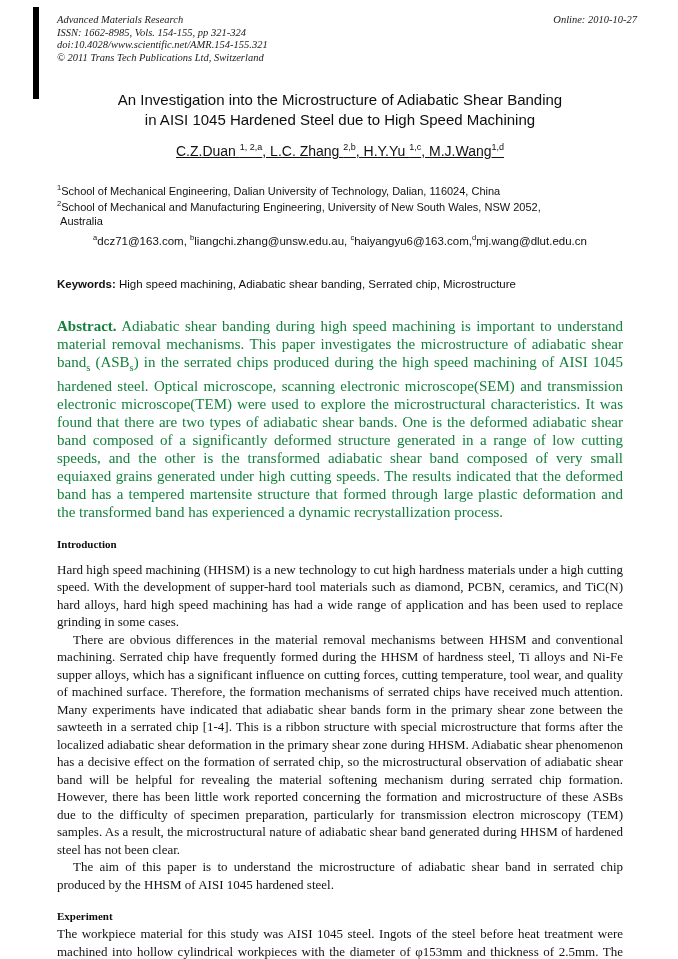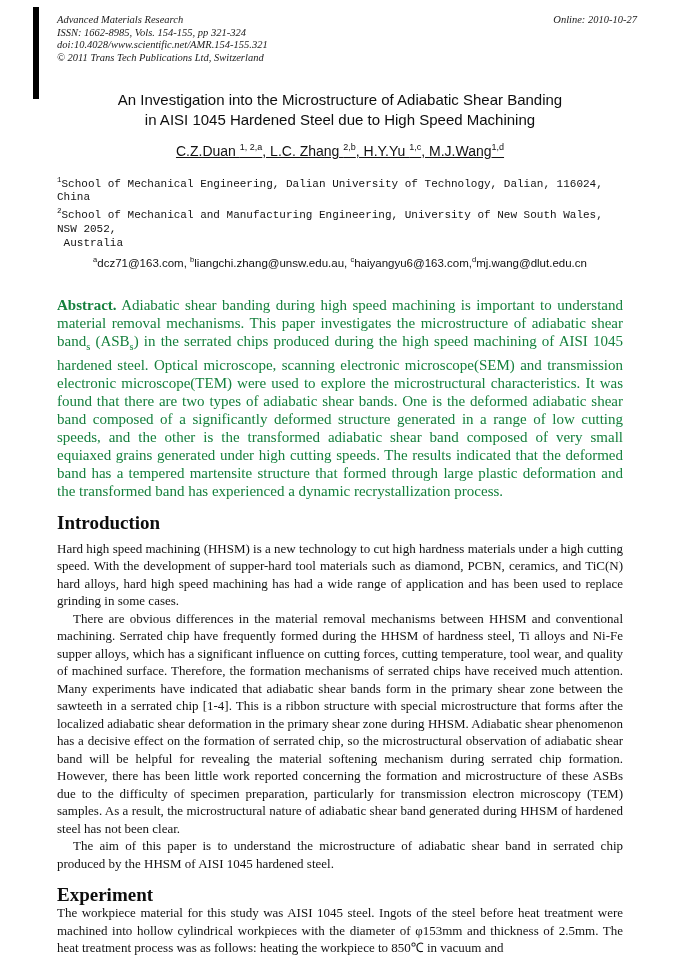--- a/index.html
+++ b/index.html
@@ -35,22 +35,22 @@
     text-align:center;color:#0d0d0d;
   }
   .authors{
     margin-top:7px;
     font-family:"Liberation Sans", sans-serif;
     font-size:14px;line-height:20px;text-align:center;color:#111;text-decoration:underline;
   }
   .authors sup{font-size:9px;}
   
   .affils{
-    margin-top:12px;
-    font-family:Liberation Mono, monospace;
+    margin-top:20px;
+    font-family:Liberation Sans, sans-serif;
     font-size:11px;line-height:14px;color:#111;
   }
   .affils sup{font-size:7.5px;}
   .affil{margin:0;}
   .emails{
     margin-top:5px;
     font-family:"Liberation Sans", sans-serif;
     font-size:11.5px;text-align:center;color:#111;
   }
   .emails sup{font-size:7.5px;}
@@ -63,21 +63,21 @@
   .keywords b{font-weight:bold;}
   
   .abstract{
     margin-top:27px;
     font-size:15px;line-height:18px;text-align:justify;color:#15803d;
   }
   .abstract b{font-weight:bold;}
   .abstract sub{font-size:70%;}
   h2.sec{
     margin:14px 0 8px 0;
-    font-size:19px;line-height:18px;font-weight:bold;color:#0d0d0d;
+    font-size:11px;line-height:18px;font-weight:bold;color:#0d0d0d;
     font-family:"Liberation Serif", serif;
   }
   h2.sec.tight{margin-bottom:0;}
   p.body{
     margin:0;font-size:13px;line-height:17.5px;text-align:justify;color:#121212;
   }
   p.indent{text-indent:16px;}
 </style>
 </head>
 <body>
@@ -101,20 +101,21 @@
 
     <div class="authors">C.Z.Duan <sup>1, 2,a</sup>, L.C. Zhang <sup>2,b</sup>, H.Y.Yu <sup>1,c</sup>, M.J.Wang<sup>1,d</sup></div>
 
     <div class="affils">
       <p class="affil"><sup>1</sup>School of Mechanical Engineering, Dalian University of Technology, Dalian, 116024, China</p>
       <p class="affil"><sup>2</sup>School of Mechanical and Manufacturing Engineering, University of New South Wales, NSW 2052,<br>&nbsp;Australia</p>
     </div>
 
     <div class="emails"><sup>a</sup>dcz71@163.com, <sup>b</sup>liangchi.zhang@unsw.edu.au, <sup>c</sup>haiyangyu6@163.com,<sup>d</sup>mj.wang@dlut.edu.cn</div>
 
+    <div class="keywords"><b>Keywords:</b> <span>High speed machining, Adiabatic shear banding, Serrated chip, Microstructure</span></div>
 
     <div class="abstract"><b>Abstract.</b> <span>Adiabatic shear banding during high speed machining is important to understand material removal mechanisms. This paper investigates the microstructure of adiabatic shear band<sub>s</sub> (ASB<sub>s</sub>) in the serrated chips produced during the high speed machining of AISI 1045 hardened steel. Optical microscope, scanning electronic microscope(SEM) and transmission electronic microscope(TEM) were used to explore the microstructural characteristics. It was found that there are two types of adiabatic shear bands. One is the deformed adiabatic shear band composed of a significantly deformed structure generated in a range of low cutting speeds, and the other is the transformed adiabatic shear band composed of very small equiaxed grains generated under high cutting speeds. The results indicated that the deformed band has a tempered martensite structure that formed through large plastic deformation and the transformed band has experienced a dynamic recrystallization process.</span></div>
 
     <section>
       <h2 class="sec">Introduction</h2>
       <p class="body">Hard high speed machining (HHSM) is a new technology to cut high hardness materials under a high cutting speed. With the development of supper-hard tool materials such as diamond, PCBN, ceramics, and TiC(N) hard alloys, hard high speed machining has had a wide range of application and has been used to replace grinding in some cases.</p>
       <p class="body indent">There are obvious differences in the material removal mechanisms between HHSM and conventional machining. Serrated chip have frequently formed during the HHSM of hardness steel, Ti alloys and Ni-Fe supper alloys, which has a significant influence on cutting forces, cutting temperature, tool wear, and quality of machined surface. Therefore, the formation mechanisms of serrated chips have received much attention. Many experiments have indicated that adiabatic shear bands form in the primary shear zone between the sawteeth in a serrated chip [1-4]. This is a ribbon structure with special microstructure that forms after the localized adiabatic shear deformation in the primary shear zone during HHSM. Adiabatic shear phenomenon has a decisive effect on the formation of serrated chip, so the microstructural observation of adiabatic shear band will be helpful for revealing the material softening mechanism during serrated chip formation. However, there has been little work reported concerning the formation and microstructure of these ASBs due to the difficulty of specimen preparation, particularly for transmission electron microscopy (TEM) samples. As a result, the microstructural nature of adiabatic shear band generated during HHSM of hardened steel has not been clear.</p>
       <p class="body indent">The aim of this paper is to understand the microstructure of adiabatic shear band in serrated chip produced by the HHSM of AISI 1045 hardened steel.</p>
     </section>
 

